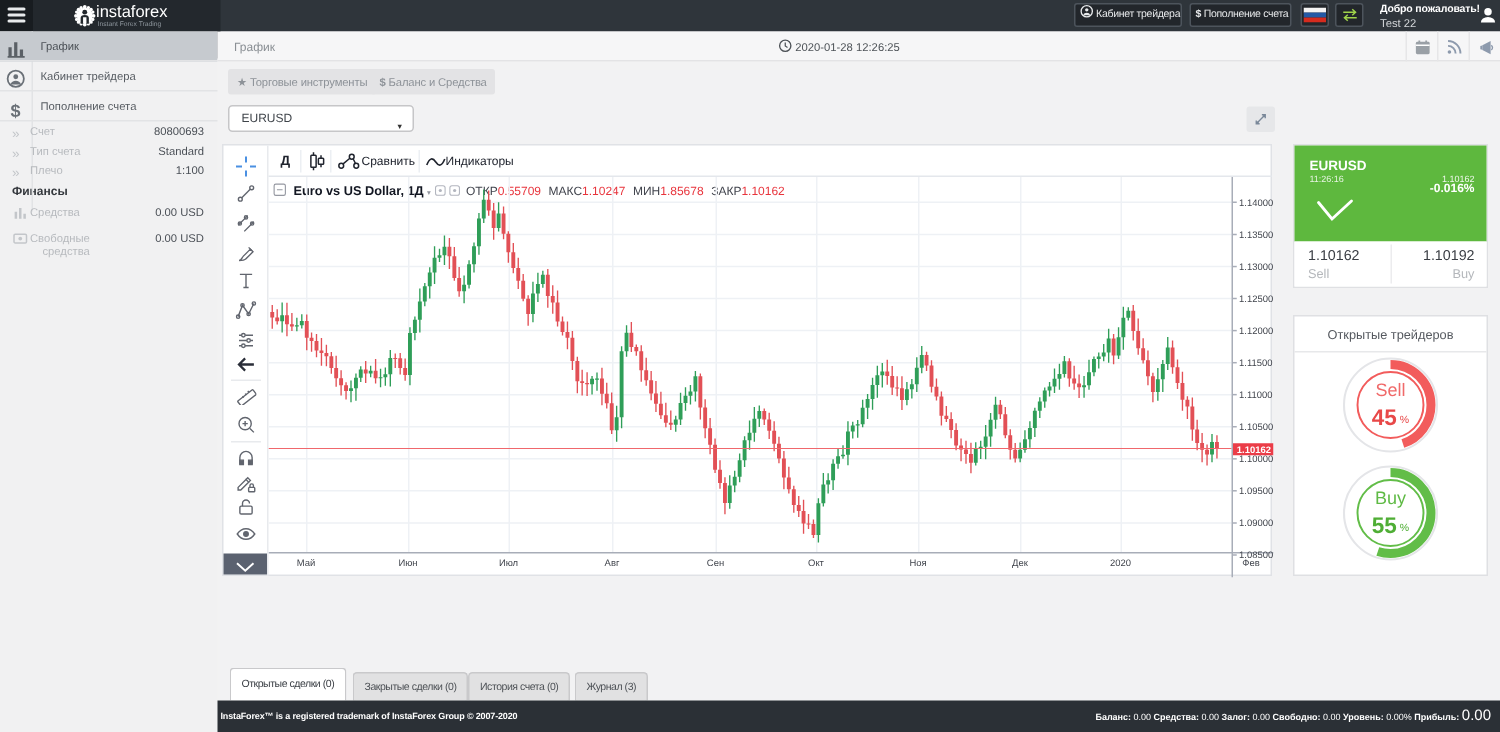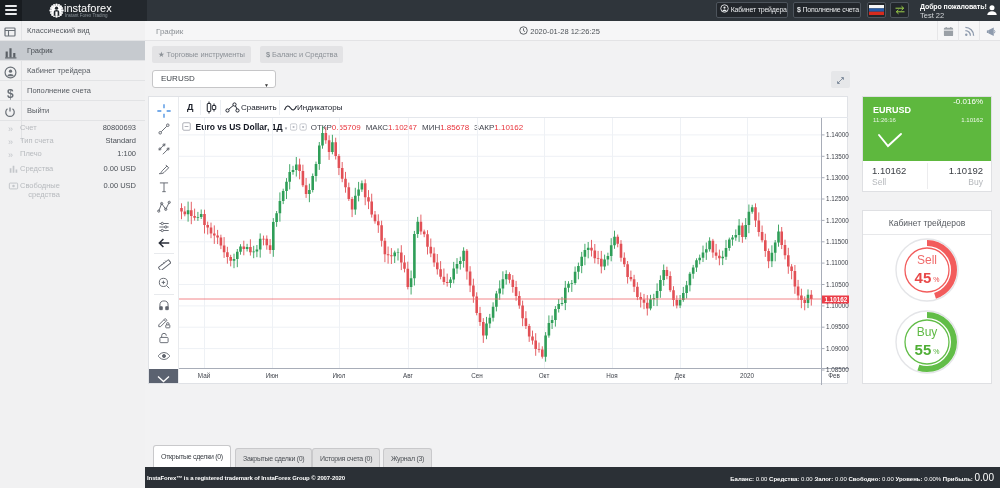--- a/index.html
+++ b/index.html
@@ -117,68 +117,55 @@
   <div style="position:absolute;left:920px;top:3px;color:#fff;font-size:7px;font-weight:bold;white-space:nowrap;letter-spacing:-0.1px;">Добро пожаловать!</div>
   <div style="position:absolute;left:920px;top:11px;color:#d3d6d9;font-size:7.5px;">Test 22</div>
   <svg width="12" height="12" viewBox="0 0 24 24" style="position:absolute;left:986px;top:4px">
     <circle cx="12" cy="7.5" r="5" fill="#fff"></circle>
       <path d="M2.5 22a9.5 7.5 0 0 1 19 0z" fill="#fff"></path>
   </svg>
 </div>
 
 <div id="sidebar">
   <div class="vline"></div>
-  <div class="mitem">
-      <span class="ic"><svg width="12" height="12" viewBox="0 0 24 24" style="margin-top:2px">
-          <rect x="2" y="4" width="20" height="16" rx="1.5" fill="none" stroke="#6a7077" stroke-width="2.4"></rect>
-          <path d="M2 9h20M9 9v11" stroke="#6a7077" stroke-width="2.2"></path>
-        </svg></span>
-      <span class="lbl">Классический вид</span>
-    </div>
   <div class="mitem active">
       <span class="ic"><svg width="13" height="13" viewBox="0 0 24 24" style="margin-top:2px">
           <path d="M3 21V10h4v11zM10 21V4h4v17zM17 21v-8h4v8z" fill="#5b6066"></path>
           <path d="M2 22h21" stroke="#5b6066" stroke-width="2"></path>
         </svg></span>
       <span class="lbl" style="color:#4b5056">График</span>
     </div>
   <div class="mitem">
       <span class="ic"><svg width="13" height="13" viewBox="0 0 24 24" style="margin-top:2px">
           <circle cx="12" cy="12" r="10" fill="none" stroke="#6a7077" stroke-width="2.2"></circle>
           <circle cx="12" cy="9.5" r="3" fill="#6a7077"></circle>
           <path d="M5.5 19a7 7 0 0 1 13 0" fill="#6a7077"></path>
         </svg></span>
       <span class="lbl">Кабинет трейдера</span>
     </div>
   <div class="mitem">
       <span class="ic" style="left:7px;font-size:12px;color:#6a7077;font-weight:bold">$</span>
       <span class="lbl">Пополнение счета</span>
     </div>
-  <div class="mitem">
-      <span class="ic"><svg width="12" height="12" viewBox="0 0 24 24" style="margin-top:2px">
-          <path d="M12 3v8" stroke="#6a7077" stroke-width="2.6"></path>
-          <path d="M7 5.5a8.5 8.5 0 1 0 10 0" fill="none" stroke="#6a7077" stroke-width="2.4"></path>
-        </svg></span>
-      <span class="lbl">Выйти</span>
-    </div>
   <div class="kv" style="margin-top:2px">
       <span class="arr">»</span>
       <span class="k">Счет</span>
       <span class="v">80800693</span>
     </div>
   <div class="kv">
       <span class="arr">»</span>
       <span class="k">Тип счета</span>
       <span class="v">Standard</span>
     </div>
   <div class="kv">
       <span class="arr">»</span>
       <span class="k">Плечо</span>
       <span class="v">1:100</span>
     </div>
+  <div class="shead" style="margin-top:-4px">Финансы</div>
   <div class="kv" style="margin-top:2px">
       <span class="arr" style="top:0"><svg width="11" height="10" viewBox="0 0 24 24">
           <path d="M3 21V10h4v11zM10 21V4h4v17zM17 21v-8h4v8z" fill="#c3c6ca"></path>
         </svg></span>
       <span class="k">Средства</span>
       <span class="v">0.00 USD</span>
     </div>
   <div class="kv" style="height:26px;margin-top:4px">
       <span class="arr" style="top:0"><svg width="11" height="10" viewBox="0 0 24 24">
           <rect x="2" y="5" width="20" height="14" rx="2" fill="none" stroke="#c3c6ca" stroke-width="2.4"></rect>
@@ -205,21 +192,21 @@
         <path d="M3 10a11 11 0 0 1 11 11M3 3a18 18 0 0 1 18 18" stroke="#8d9aad" stroke-width="2.8" fill="none"></path>
       </svg></div>
   <div class="ph-ic" style="left:834px"><svg width="12" height="11" viewBox="0 0 24 24" style="margin:5px 0 0 5px">
         <path d="M3 10v5l3 .5V9.5z" fill="#8d9aad"></path>
         <path d="M6 9l12-6v19l-12-6z" fill="#8d9aad"></path>
         <path d="M19 9a5 5 0 0 1 0 7" stroke="#8d9aad" stroke-width="2" fill="none"></path>
       </svg></div>
 </div>
 
 <div class="gbtn" style="left:152px;">★ Торговые инструменты</div>
-<div class="gbtn" style="left:260px;"><b>$</b> Баланс и Средства</div>
+<div class="gbtn" style="left:247px;"><b>$</b> Баланс и Средства</div>
 
 <div id="symsel">EURUSD<span class="car" style="font-size:5px;top:5.5px;color:#333;">▼</span></div>
 <div id="expandbtn"><svg width="9" height="9" viewBox="0 0 24 24" style="margin:4px 0 0 5px">
       <path d="M14 4h6v6M10 20H4v-6M19 5L5 19" stroke="#7a8899" stroke-width="2.4" fill="none"></path>
       <path d="M19 5l-4 1 3 3zM5 19l4-1-3-3z" fill="#7a8899"></path>
     </svg></div>
 
 <div id="chart">
   <div id="lefttb">
       <svg width="16" height="16" viewBox="0 0 24 24" style="top:6px;left:7px" fill="none" stroke="#4a90e2" stroke-width="2">
@@ -374,38 +361,38 @@
 </svg>
   <div id="chevbtn"><svg width="13" height="8" viewBox="0 0 26 16" style="margin:3px 0 0 8px">
         <path d="M2 3l11 10L24 3" stroke="#fff" stroke-width="2.6" fill="none"></path>
       </svg></div>
 </div>
 
 <div class="card" style="top:96px;height:96px;">
   <div style="position:absolute;left:0;top:0;width:128px;height:64px;background:#5eb83e;">
     <div style="position:absolute;left:10px;top:8px;color:#fff;font-size:9px;font-weight:bold;">EURUSD</div>
     <div style="position:absolute;left:10px;top:20px;color:rgba(255,255,255,.85);font-size:6px;">11:26:16</div>
-    <div style="position:absolute;right:8px;top:0;color:#fff;font-size:8px;font-weight:normal;">-0.016%</div>
+    <div style="position:absolute;right:8px;top:24px;color:#fff;font-size:8px;font-weight:bold;">-0.016%</div>
     <div style="position:absolute;right:8px;top:20px;color:rgba(255,255,255,.9);font-size:6px;">1.10162</div>
     <svg width="26" height="16" viewBox="0 0 26 16" style="position:absolute;left:14px;top:35px">
         <path d="M2 3l9 11L24 2" stroke="#fff" stroke-width="1.9" fill="none" stroke-linecap="round"></path>
       </svg>
   </div>
   <div style="position:absolute;left:0;top:64px;width:128px;height:30px;background:#fff;">
     <div style="position:absolute;left:64px;top:2px;width:1px;height:26px;background:#ececee;"></div>
     <div style="position:absolute;left:9px;top:4px;font-size:9.5px;color:#3a3e44;">1.10162</div>
     <div style="position:absolute;left:9px;top:16px;font-size:8.5px;color:#b4b7bb;">Sell</div>
     <div style="position:absolute;right:8px;top:4px;font-size:9.5px;color:#3a3e44;">1.10192</div>
     <div style="position:absolute;right:8px;top:16px;font-size:8.5px;color:#b4b7bb;">Buy</div>
   </div>
 </div>
 
 <div class="card" style="top:210px;height:174px;">
   <div style="position:absolute;left:0;top:0;width:128px;height:24px;border-bottom:1px solid #e7e8ea;
-       text-align:center;line-height:24px;font-size:8.5px;color:#55595f;">Кабинет трейдеров</div>
+       text-align:center;line-height:24px;font-size:8.5px;color:#55595f;">Открытые трейдеров</div>
 
   <svg width="128" height="74" viewBox="0 0 128 74" style="position:absolute;left:0;top:22px">
     <circle cx="64" cy="37" r="31" fill="none" stroke="#e4e5e8" stroke-width="1.4"></circle>
     <circle cx="64" cy="37" r="22" fill="none" stroke="#f25c5c" stroke-width="1.3"></circle>
     <circle cx="64" cy="37" r="27" fill="none" stroke="#f25c5c" stroke-width="6" stroke-dasharray="76.3 93.3" transform="rotate(-90 64 37)"></circle>
     <text x="64" y="31" font-size="12" fill="#f06a6a" text-anchor="middle" font-family="Liberation Sans, sans-serif">Sell</text>
     <text x="64" y="50" font-size="15" font-weight="bold" fill="#e84848" text-anchor="middle" font-family="Liberation Sans, sans-serif">45<tspan font-size="7" font-weight="normal" dy="-1"> %</tspan></text>
   </svg>
     <svg width="128" height="74" viewBox="0 0 128 74" style="position:absolute;left:0;top:94px">
     <circle cx="64" cy="37" r="31" fill="none" stroke="#e4e5e8" stroke-width="1.4"></circle>

